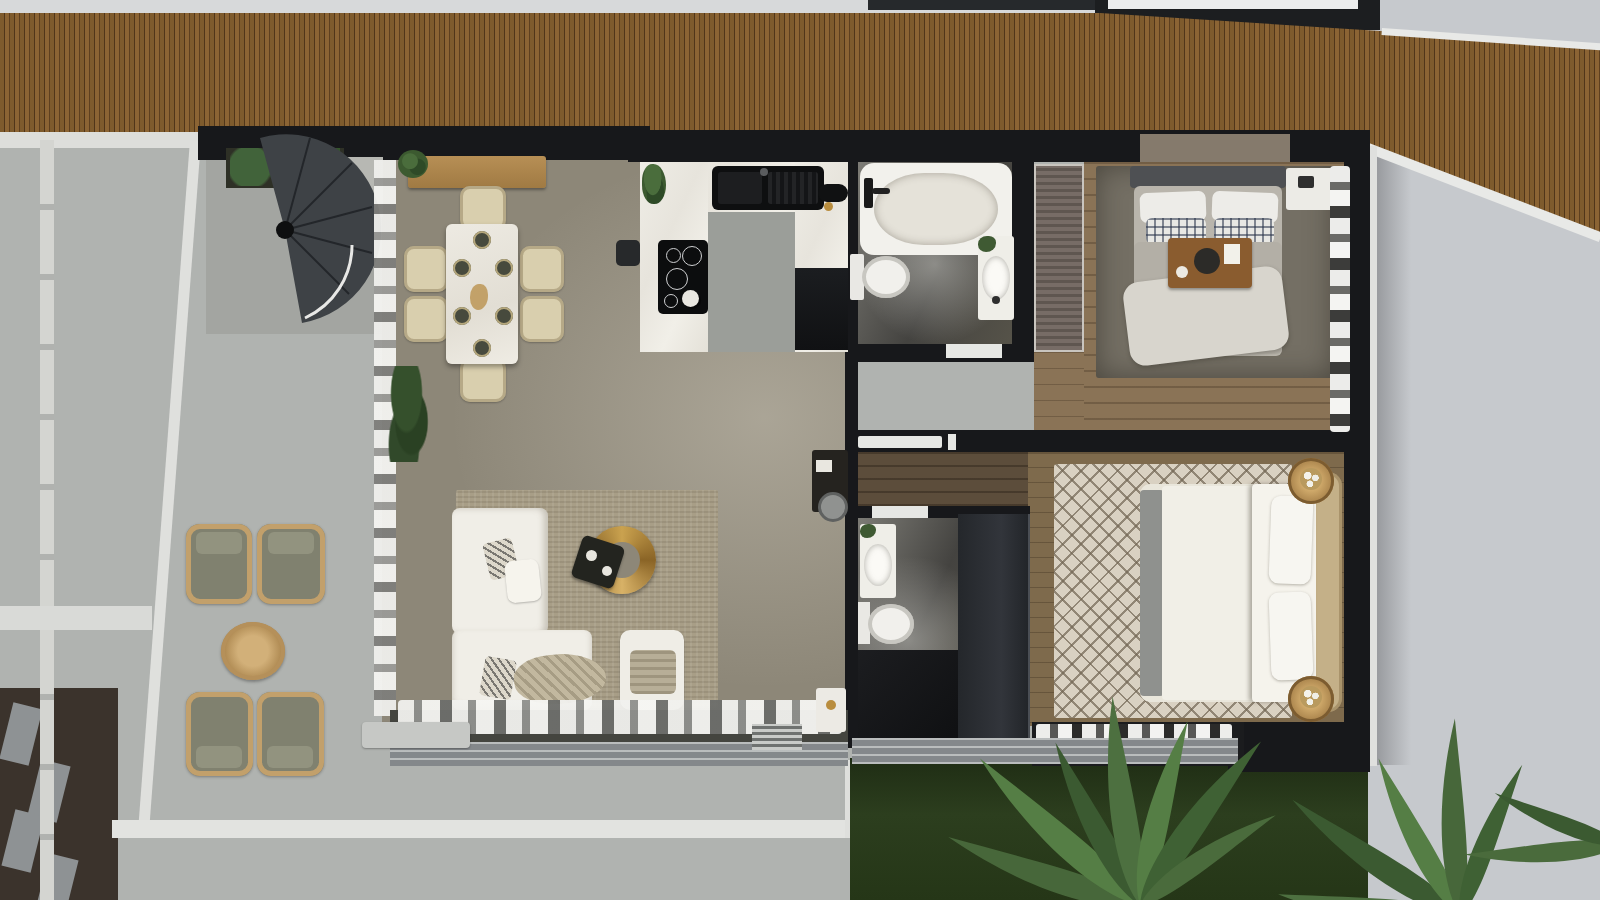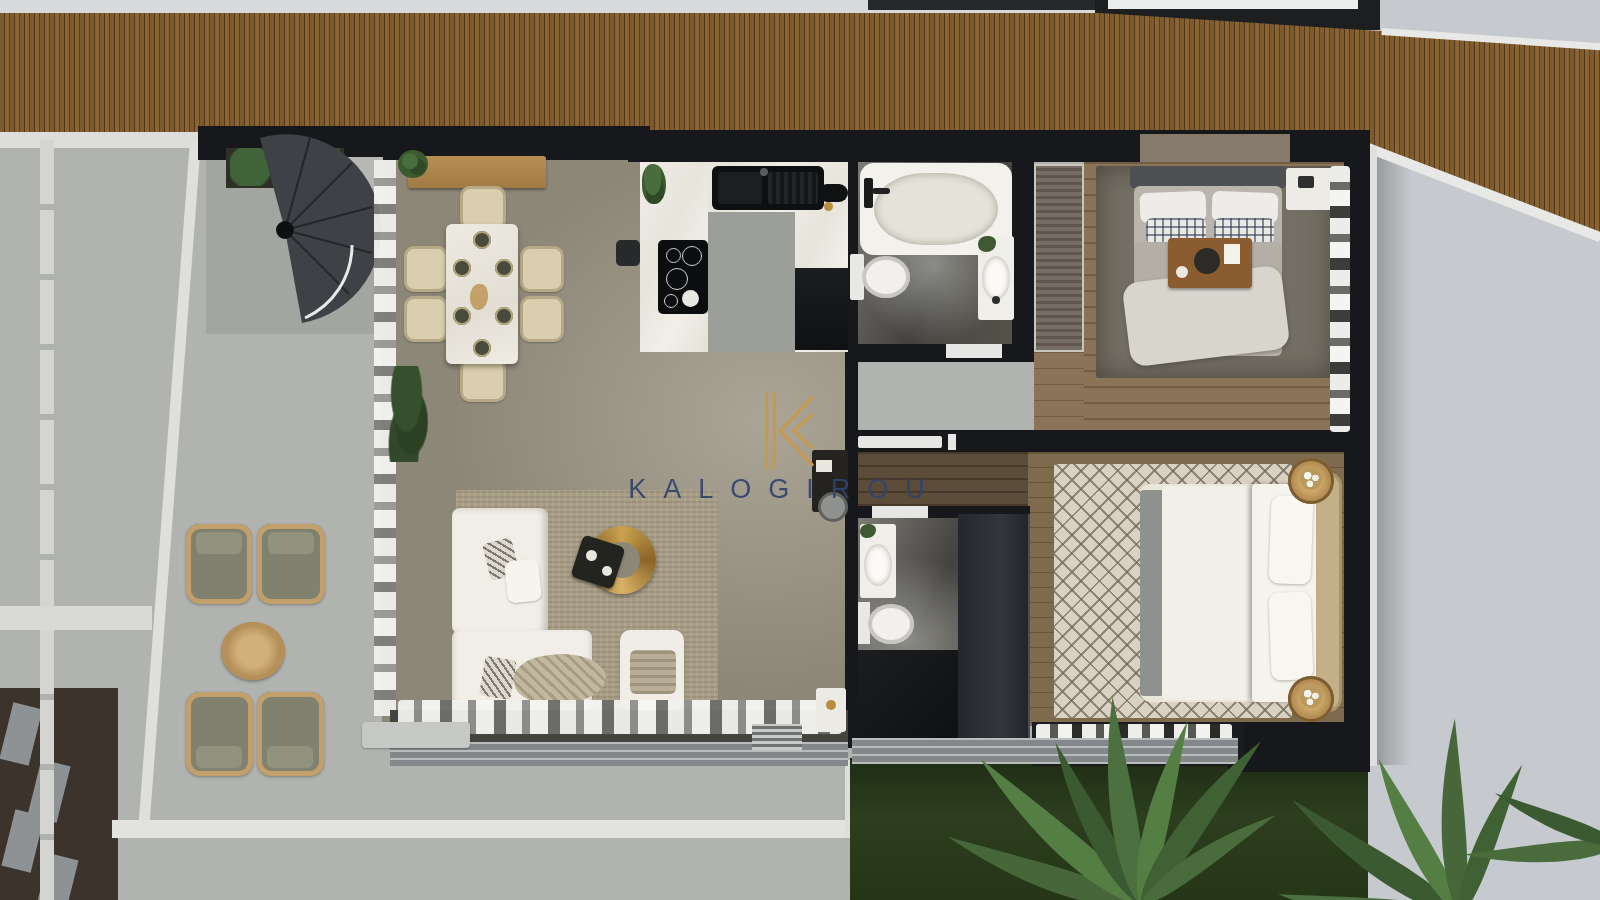--- a/index.html
+++ b/index.html
@@ -269,25 +269,14 @@
       <path d="M0,0 C18,-14 70,-24 135,-13 C70,-2 18,9 0,0 Z" fill="#4d7040" transform="translate(630,225) rotate(-168) scale(1.35)"></path>
       <path d="M0,0 C18,-14 70,-24 135,-13 C70,-2 18,9 0,0 Z" fill="#3b5a31" transform="translate(630,225) rotate(-140) scale(1.5)"></path>
       <path d="M0,0 C18,-14 70,-24 135,-13 C70,-2 18,9 0,0 Z" fill="#557e45" transform="translate(630,225) rotate(-112) scale(1.3)"></path>
       <path d="M0,0 C18,-14 70,-24 135,-13 C70,-2 18,9 0,0 Z" fill="#47673a" transform="translate(630,225) rotate(-86) scale(1.45)"></path>
       <path d="M0,0 C18,-14 70,-24 135,-13 C70,-2 18,9 0,0 Z" fill="#3f6134" transform="translate(630,225) rotate(-62) scale(1.2)"></path>
       <path d="M0,0 C18,-14 70,-24 135,-13 C70,-2 18,9 0,0 Z" fill="#4a6b3c" transform="translate(790,155) rotate(-178) scale(1.15)"></path>
       <path d="M0,0 C18,-14 70,-24 135,-13 C70,-2 18,9 0,0 Z" fill="#3b5a31" transform="translate(790,155) rotate(-152) scale(1.0)"></path>
     </g>
   </svg>
 
-  <div class="abs" style="left:620px;top:390px;width:330px;height:110px;">
-    <svg class="abs" style="left:137px;top:2px;" width="58" height="78" viewBox="0 0 60 80">
-      <g stroke="#c59a4d" stroke-width="3.4" fill="none" opacity="0.95">
-        <line x1="10" y1="0" x2="10" y2="80"></line>
-        <line x1="18" y1="0" x2="18" y2="80"></line>
-        <path d="M58,4 L24,40 L58,76"></path>
-        <path d="M58,22 L38,40 L58,58"></path>
-      </g>
-    </svg>
-    <div id="wm-text" class="abs" style="left:0;top:84px;width:330px;">KALOGIROU</div>
-  </div>
 
 </div>
 
 </body></html>

